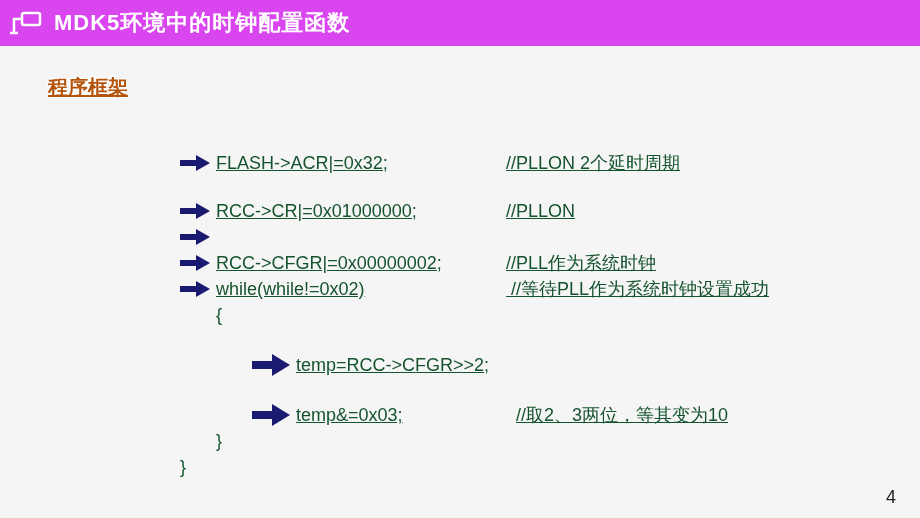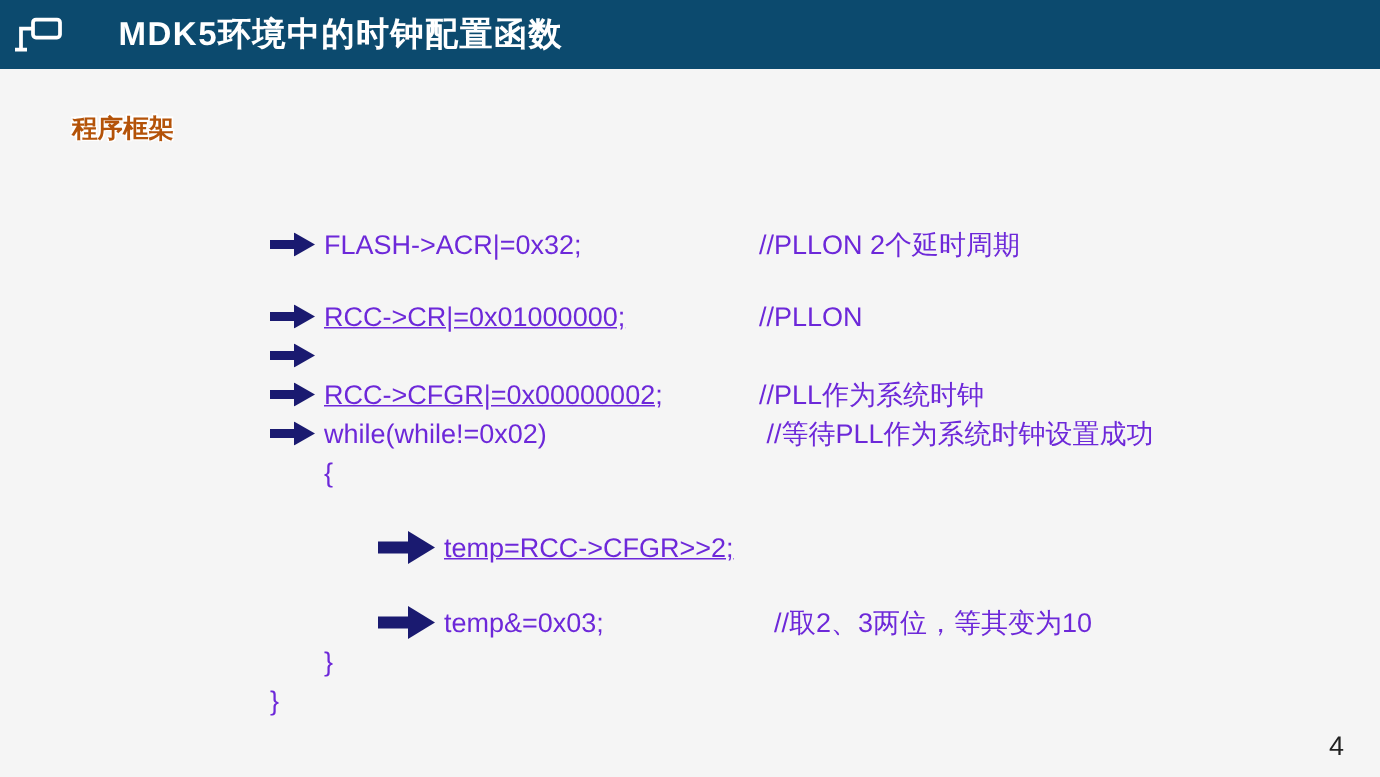--- a/index.html
+++ b/index.html
@@ -5,52 +5,53 @@
     * { margin: 0; padding: 0; box-sizing: border-box; }
     body {
       width: 920px;
       height: 518px;
       background: #f5f5f5;
       font-family: "Microsoft YaHei", Arial, sans-serif;
       position: relative;
       overflow: hidden;
     }
     .header {
-      background: #0c4a6e;
+      background: #d946ef;
       height: 46px;
       display: flex;
       align-items: center;
       padding-left: 8px;
-      gap: 25px;
     }
     .header-icon {
       display: inline-flex;
       align-items: center;
       margin-right: 10px;
     }
     .header-title {
       color: #ffffff;
       font-size: 22px;
       font-weight: bold;
       letter-spacing: 1px;
     }
     .subtitle {
       color: #b45309;
-      font-size: 17px;
+      font-size: 20px;
       font-weight: bold;
       margin: 28px 0 0 48px;
       text-shadow: 1px 1px 0 #fff, -1px -1px 0 #fff, 1px -1px 0 #fff, -1px 1px 0 #fff;
+      text-decoration: underline;
     }
     .content {
       position: absolute;
       top: 150px;
       left: 180px;
       font-size: 18px;
-      color: #6d28d9;
+      color: #14532d;
       line-height: 1.45;
+      text-decoration: underline;
     }
     .row {
       display: flex;
       align-items: center;
       height: 26px;
     }
     .arrow {
       width: 36px;
       display: inline-flex;
       align-items: center;

